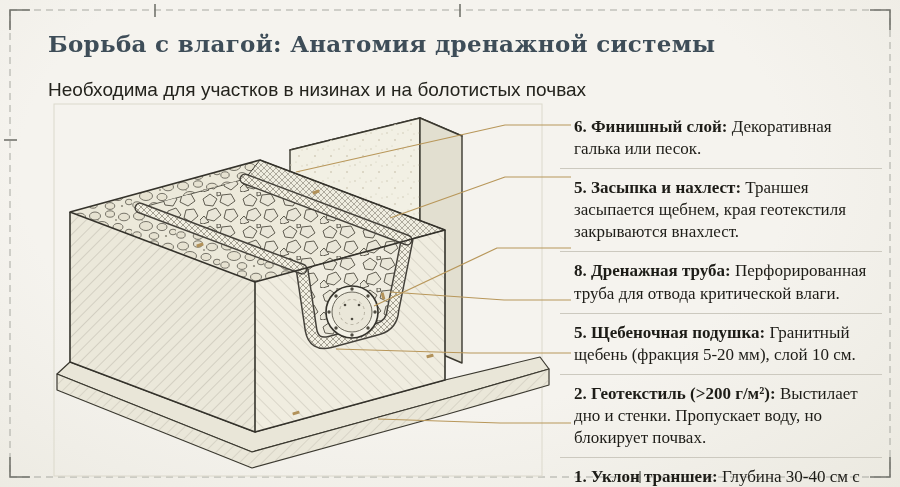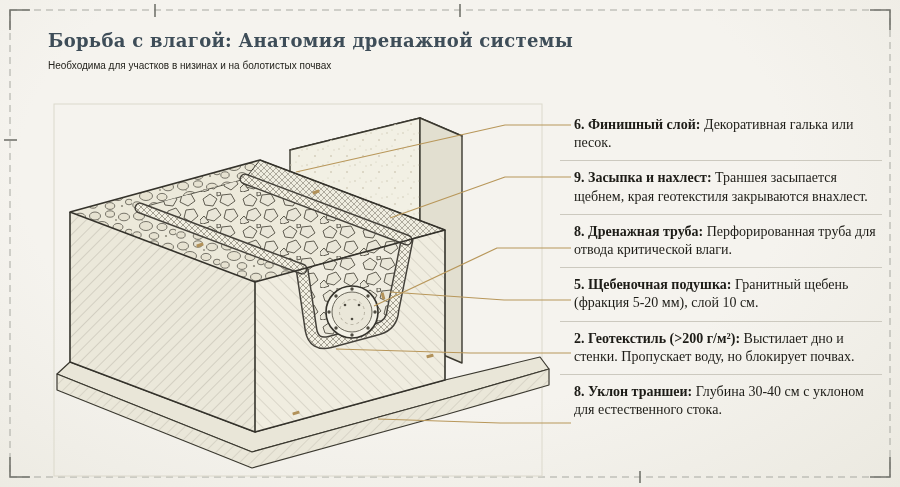--- a/index.html
+++ b/index.html
@@ -2,26 +2,26 @@
 <html><head>
 <meta charset="utf-8">
 <style>
   *{margin:0;padding:0;box-sizing:border-box}
   html,body{width:900px;height:487px}
   body{font-family:"Liberation Serif",serif;background:#e8e6de}
   .page{position:relative;width:900px;height:487px;overflow:hidden;
         background:radial-gradient(ellipse at 45% 35%, #f5f3ee 55%, #ebe9e0 100%)}
   .art{position:absolute;left:0;top:0;width:900px;height:487px}
   .header{position:absolute;left:48px;top:30px;width:810px}
-  .title{font-family:"DejaVu Serif","Liberation Serif",serif;font-size:18px;font-weight:700;
+  .title{font-family:"DejaVu Serif","Liberation Serif",serif;font-size:23px;font-weight:700;
          color:#3e4d58;letter-spacing:.3px}
-  .subtitle{margin-top:8px;font-family:"Liberation Sans",sans-serif;font-size:10px;
+  .subtitle{margin-top:20px;font-family:"Liberation Sans",sans-serif;font-size:19px;
             line-height:1.32;color:#24231d}
   .annotations{position:absolute;left:560px;top:108px;width:322px}
-  .ann{padding:8px 0 8px 14px;font-size:14px;line-height:1.3;color:#1d1c17}
+  .ann{padding:8px 0 8px 14px;font-size:17px;line-height:1.3;color:#1d1c17}
   .ann + .ann{border-top:1px solid #ccc9bf}
   .ann .lbl{font-weight:700}
 </style>
 </head>
 <body>
 
 <div class="page">
 
   <svg class="art" viewBox="0 0 900 487" xmlns="http://www.w3.org/2000/svg">
     <defs>
@@ -187,34 +187,34 @@
       <span>Необходима для участков в низинах и на болотистых почвах</span><br>
     </p>
   </div>
 
   <div class="annotations">
     <div class="ann">
       <span class="lbl">6. Финишный слой:</span>
       <span>Декоративная галька или песок.</span>
     </div>
     <div class="ann">
-      <span class="lbl">9. Засыпка и нахлест:</span>
+      <span class="lbl">5. Засыпка и нахлест:</span>
       <span>Траншея засыпается щебнем, края геотекстиля закрываются внахлест.</span>
     </div>
     <div class="ann">
       <span class="lbl">8. Дренажная труба:</span>
       <span>Перфорированная труба для отвода критической влаги.</span>
     </div>
     <div class="ann">
       <span class="lbl">5. Щебеночная подушка:</span>
       <span>Гранитный щебень (фракция 5-20 мм), слой 10 см.</span>
     </div>
     <div class="ann">
       <span class="lbl">2. Геотекстиль (&gt;200 г/м²):</span>
       <span>Выстилает дно и стенки. Пропускает воду, но блокирует почвах.</span>
     </div>
     <div class="ann">
-      <span class="lbl">8. Уклон траншеи:</span>
+      <span class="lbl">1. Уклон траншеи:</span>
       <span>Глубина 30-40 см с уклоном для естественного стока.</span>
     </div>
   </div>
 
 </div>
 
 </body></html>

